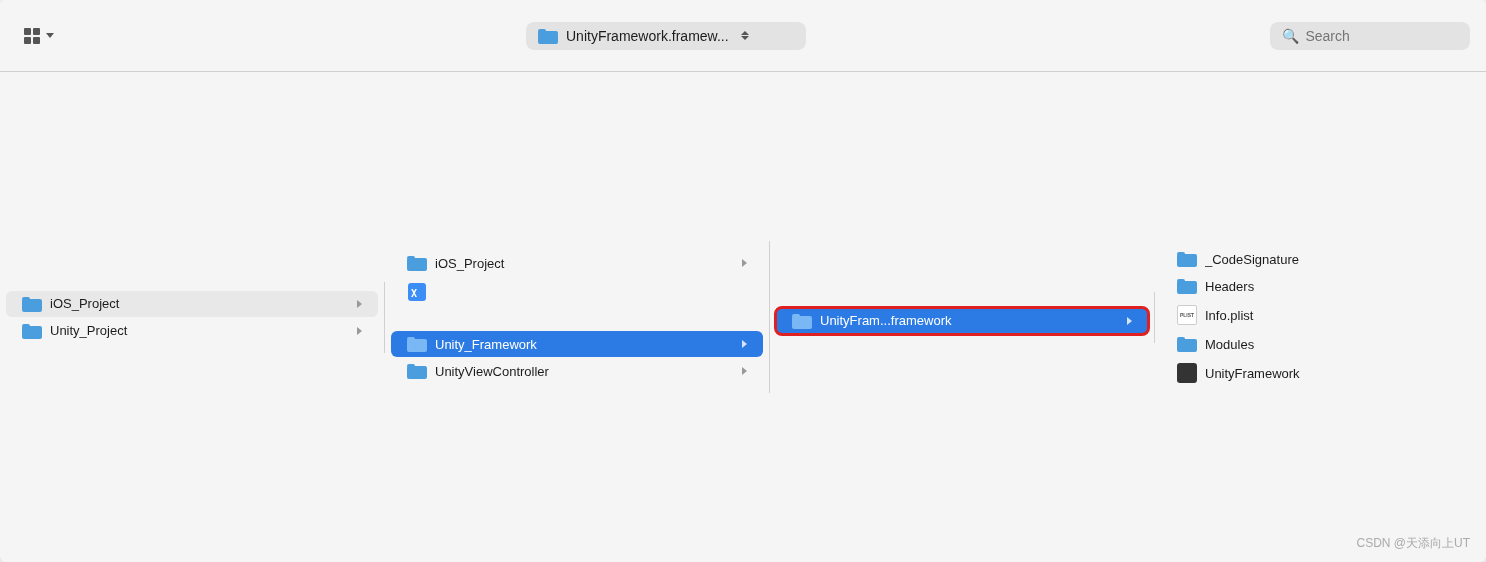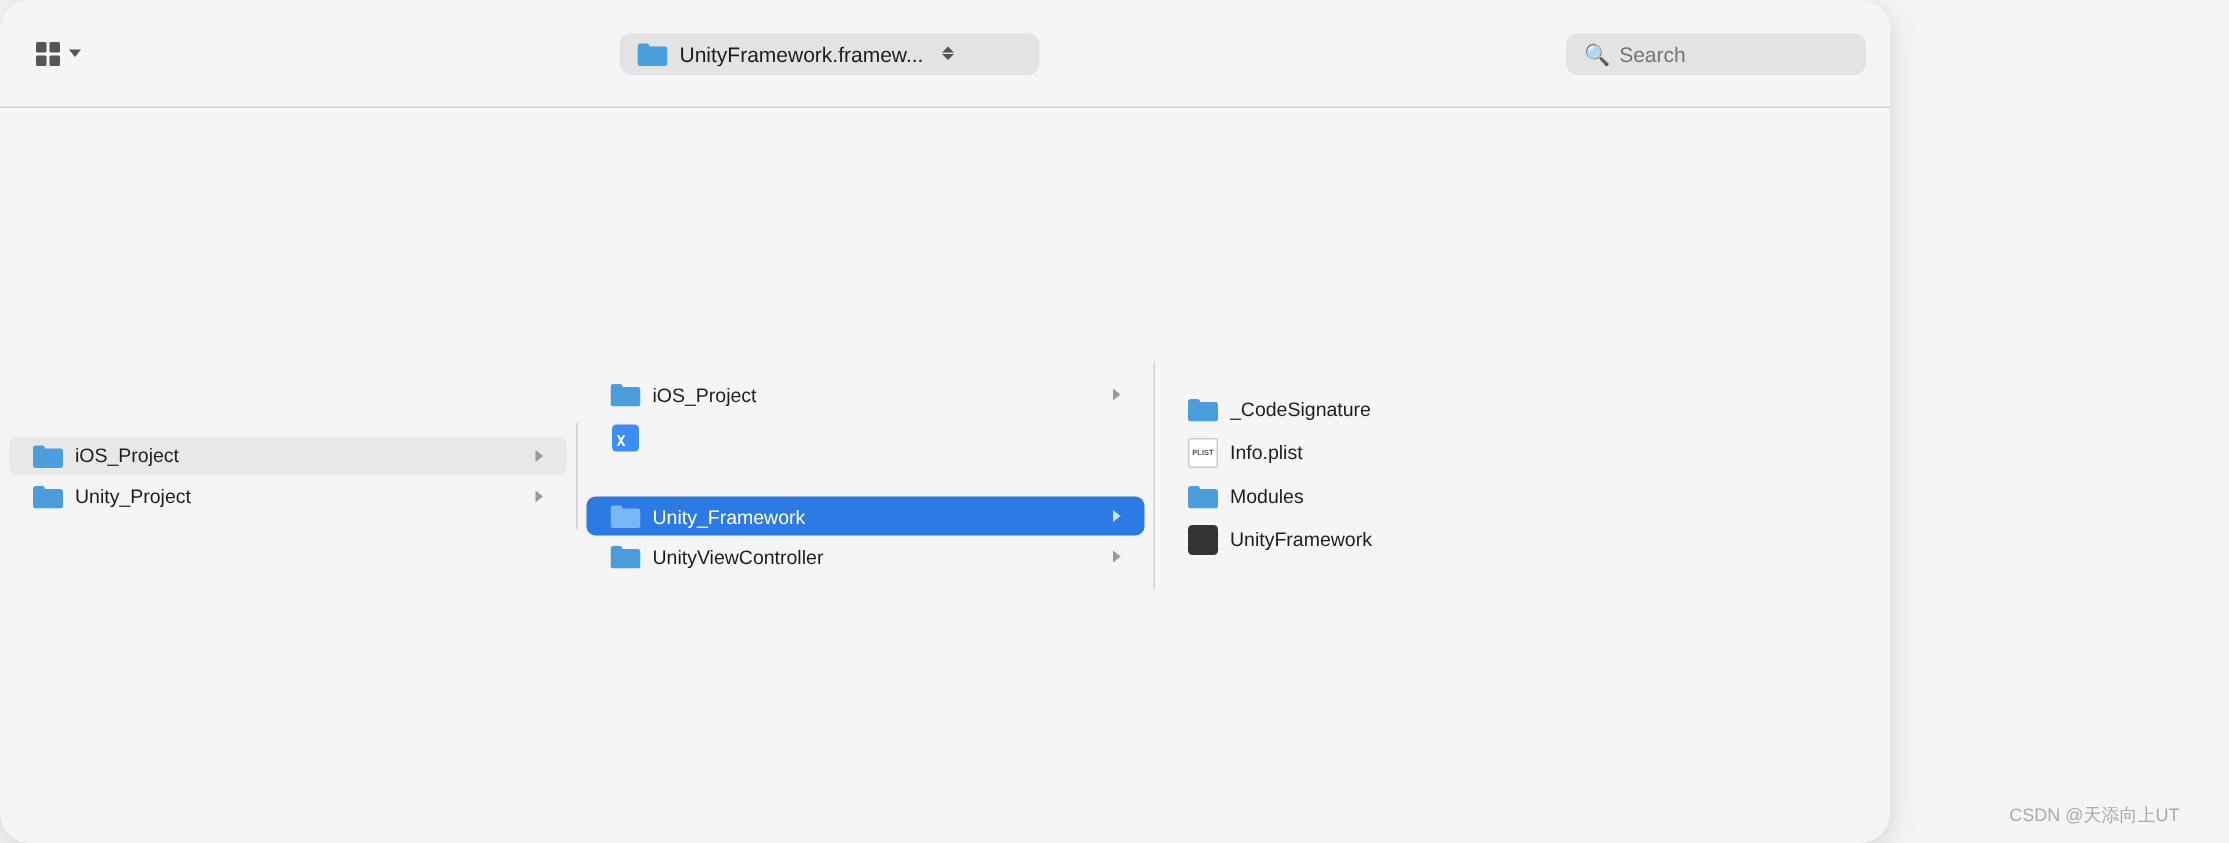--- a/index.html
+++ b/index.html
@@ -10,24 +10,24 @@
 
     body {
       width: 1486px;
       height: 562px;
       background: #f5f5f5;
       font-family: -apple-system, BlinkMacSystemFont, "SF Pro Text", "Helvetica Neue", Arial, sans-serif;
       overflow: hidden;
     }
 
     .finder-window {
-      width: 1260px;
+      width: 1486px;
       height: 562px;
       background: #f5f5f5;
-      border-radius: 20px;
+      border-radius: 6px;
       overflow: hidden;
       display: flex;
       flex-direction: column;
       box-shadow: 0 4px 20px rgba(0,0,0,0.15);
     }
 
     
     .toolbar {
       height: 72px;
       background: #f5f5f5;
@@ -277,21 +277,21 @@
       border: 3px solid #e02020;
       border-radius: 8px;
       pointer-events: none;
       z-index: 10;
     }
 
     
     .watermark {
       position: absolute;
       bottom: 10px;
-      right: 33px;
+      right: 16px;
       font-size: 12px;
       color: #aaa;
     }
   </style>
 </head>
 <body>
 
 <div class="finder-window">
 
   <div class="toolbar">
@@ -393,33 +393,58 @@
           <svg viewBox="0 0 20 16">
             <rect x="0" y="3" width="20" height="13" rx="2" fill="#4a9edd"></rect>
             <rect x="0" y="1" width="8" height="4" rx="2" fill="#4a9edd"></rect>
           </svg>
         </div>
         <span class="item-label">UnityViewController</span>
         <div class="chevron-right"></div>
       </div>
     </div>
 
+    <div class="column-pane" style="position: relative;">
+
+      <div style="position: relative; margin: 8px 6px 1px 6px;">
+        <div class="highlight-box"></div>
+        <div class="column-item selected-blue" style="margin: 0; border-radius: 6px;">
+          <div class="folder-icon">
+            <svg viewBox="0 0 20 16">
+              <rect x="0" y="3" width="20" height="13" rx="2" fill="#7ab8f5"></rect>
+              <rect x="0" y="1" width="8" height="4" rx="2" fill="#7ab8f5"></rect>
+            </svg>
+          </div>
+          <span class="item-label">UnityFram...framework</span>
+          <div class="chevron-right"></div>
+        </div>
+      </div>
+    </div>
 
     <div class="column-pane" style="border-right: none;">
 
       <div class="column-item">
         <div class="folder-icon">
           <svg viewBox="0 0 20 16">
             <rect x="0" y="3" width="20" height="13" rx="2" fill="#4a9edd"></rect>
             <rect x="0" y="1" width="8" height="4" rx="2" fill="#4a9edd"></rect>
           </svg>
         </div>
         <span class="item-label">_CodeSignature</span>
       </div>
 
+      <div class="column-item">
+        <div class="folder-icon">
+          <svg viewBox="0 0 20 16">
+            <rect x="0" y="3" width="20" height="13" rx="2" fill="#4a9edd"></rect>
+            <rect x="0" y="1" width="8" height="4" rx="2" fill="#4a9edd"></rect>
+          </svg>
+        </div>
+        <span class="item-label">Headers</span>
+      </div>
 
       <div class="column-item">
         <div class="plist-icon">PLIST</div>
         <span class="item-label">Info.plist</span>
       </div>
 
       <div class="column-item">
         <div class="folder-icon">
           <svg viewBox="0 0 20 16">
             <rect x="0" y="3" width="20" height="13" rx="2" fill="#4a9edd"></rect>

